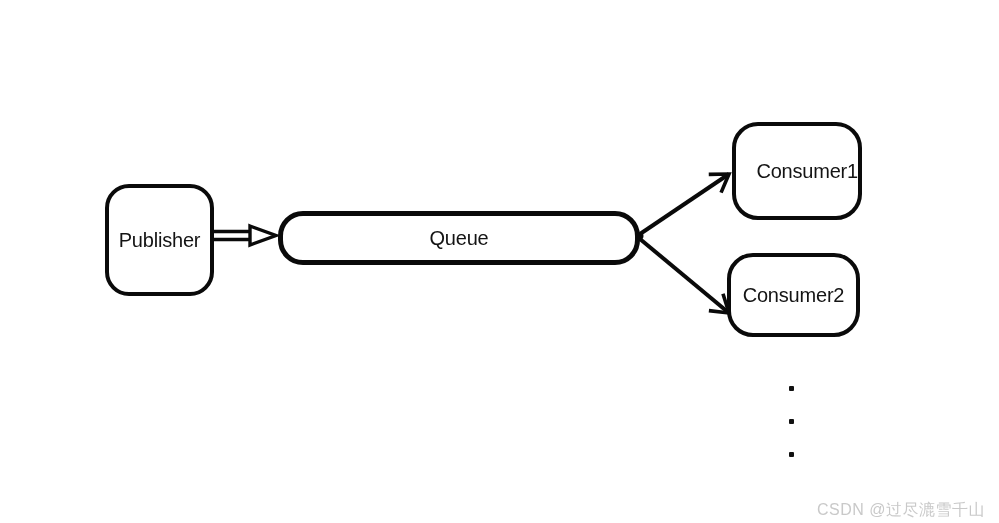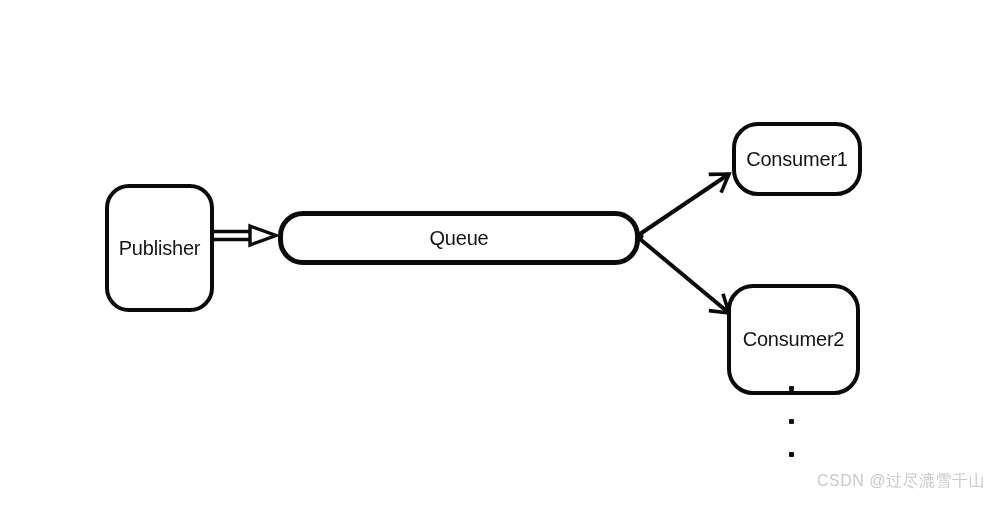--- a/index.html
+++ b/index.html
@@ -30,37 +30,38 @@
     display: flex;
     align-items: center;
     justify-content: center;
     color: #141414;
     font-size: 20px;
     letter-spacing: -0.2px;
     white-space: nowrap;
   }
   .node-publisher {
     left: 105px; top: 184px;
-    width: 109px; height: 128px;
+    width: 109px; height: 112px;
     border-radius: 24px;
   }
   .node-queue {
     left: 278px; top: 211px;
     width: 362px; height: 54px;
     border-width: 5px;
     border-radius: 25px;
   }
   .node-consumer1 {
     left: 732px; top: 122px;
-    width: 130px; height: 74px;
+    width: 130px; height: 98px;
     border-radius: 26px;
+    justify-content: flex-end;
   }
   .node-consumer2 {
-    left: 727px; top: 284px;
-    width: 133px; height: 111px;
+    left: 727px; top: 253px;
+    width: 133px; height: 84px;
     border-radius: 26px;
   }
   .ellipsis {
     position: absolute;
     left: 789px;
     top: 386px;
     width: 6px;
     height: 72px;
   }
   .dot {
@@ -69,21 +70,21 @@
     width: 5px;
     height: 5px;
     background: #111111;
     border-radius: 1px;
   }
   .dot-1 { top: 0; }
   .dot-2 { top: 33px; }
   .dot-3 { top: 66px; }
   .watermark {
     position: absolute;
-    top: 471px;
+    top: 500px;
     right: 14px;
     font-size: 16px;
     color: #c9c9c9;
     letter-spacing: 0.5px;
     white-space: nowrap;
   }
 </style>
 </head>
 <body>
 

